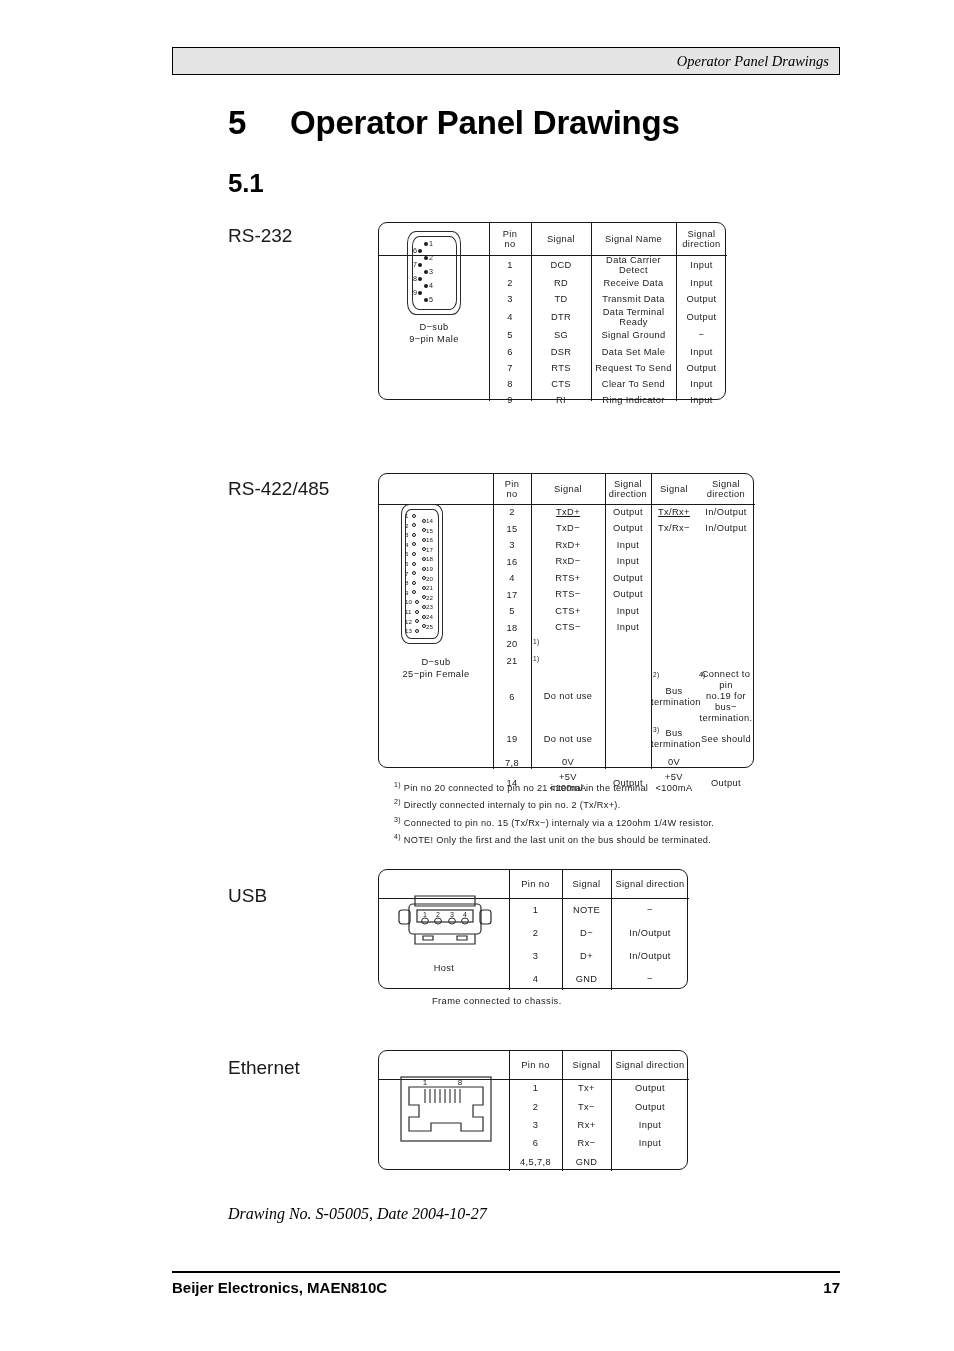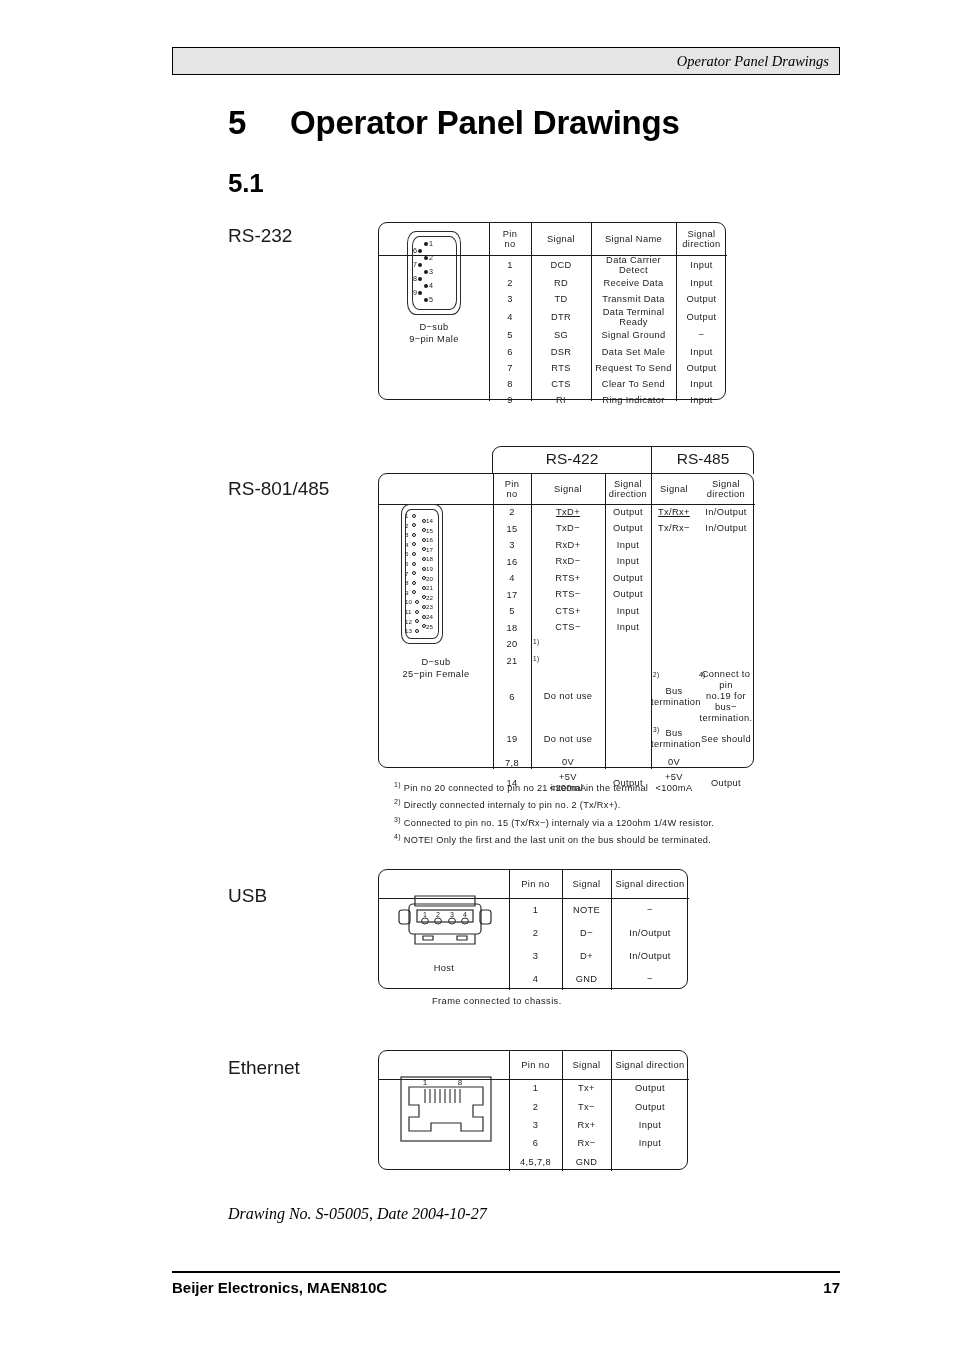--- a/index.html
+++ b/index.html
@@ -292,21 +292,21 @@
 
 <div class="h1-row">
   <span class="h1-num">5</span>
   <span>Operator Panel Drawings</span>
 </div>
 <div class="h2-row">
   <span class="h2-num">5.1</span>
 </div>
 
 <div class="sec-label" id="lbl-rs232">RS-232</div>
-<div class="sec-label" id="lbl-rs422">RS-801/485</div>
+<div class="sec-label" id="lbl-rs422">RS-422/485</div>
 <div class="sec-label" id="lbl-usb">USB</div>
 <div class="sec-label" id="lbl-eth">Ethernet</div>
 
 <div class="fig" id="fig-rs232">
   <div class="hline hdr-sep"></div>
   <div class="vline col1"></div>
   <div class="vline col2"></div>
   <div class="vline col3"></div>
   <div class="vline col4"></div>
 
@@ -405,25 +405,20 @@
           <td>9</td>
           <td>RI</td>
           <td>Ring Indicator</td>
           <td>Input</td>
         </tr>
       </tbody>
   </table>
 </div>
 
 <div id="fig-rs422-wrap">
-  <div id="fig-rs422-top">
-    <div class="grp a">RS-422</div>
-    <div class="grp b">RS-485</div>
-    <div class="sep"></div>
-  </div>
 
   <div id="fig-rs422-body">
     <div class="hline hdr-sep"></div>
     <div class="vline c1"></div>
     <div class="vline c2"></div>
     <div class="vline c3"></div>
     <div class="vline c4"></div>
 
     <div class="dsub25">
       <div class="shell"></div>

